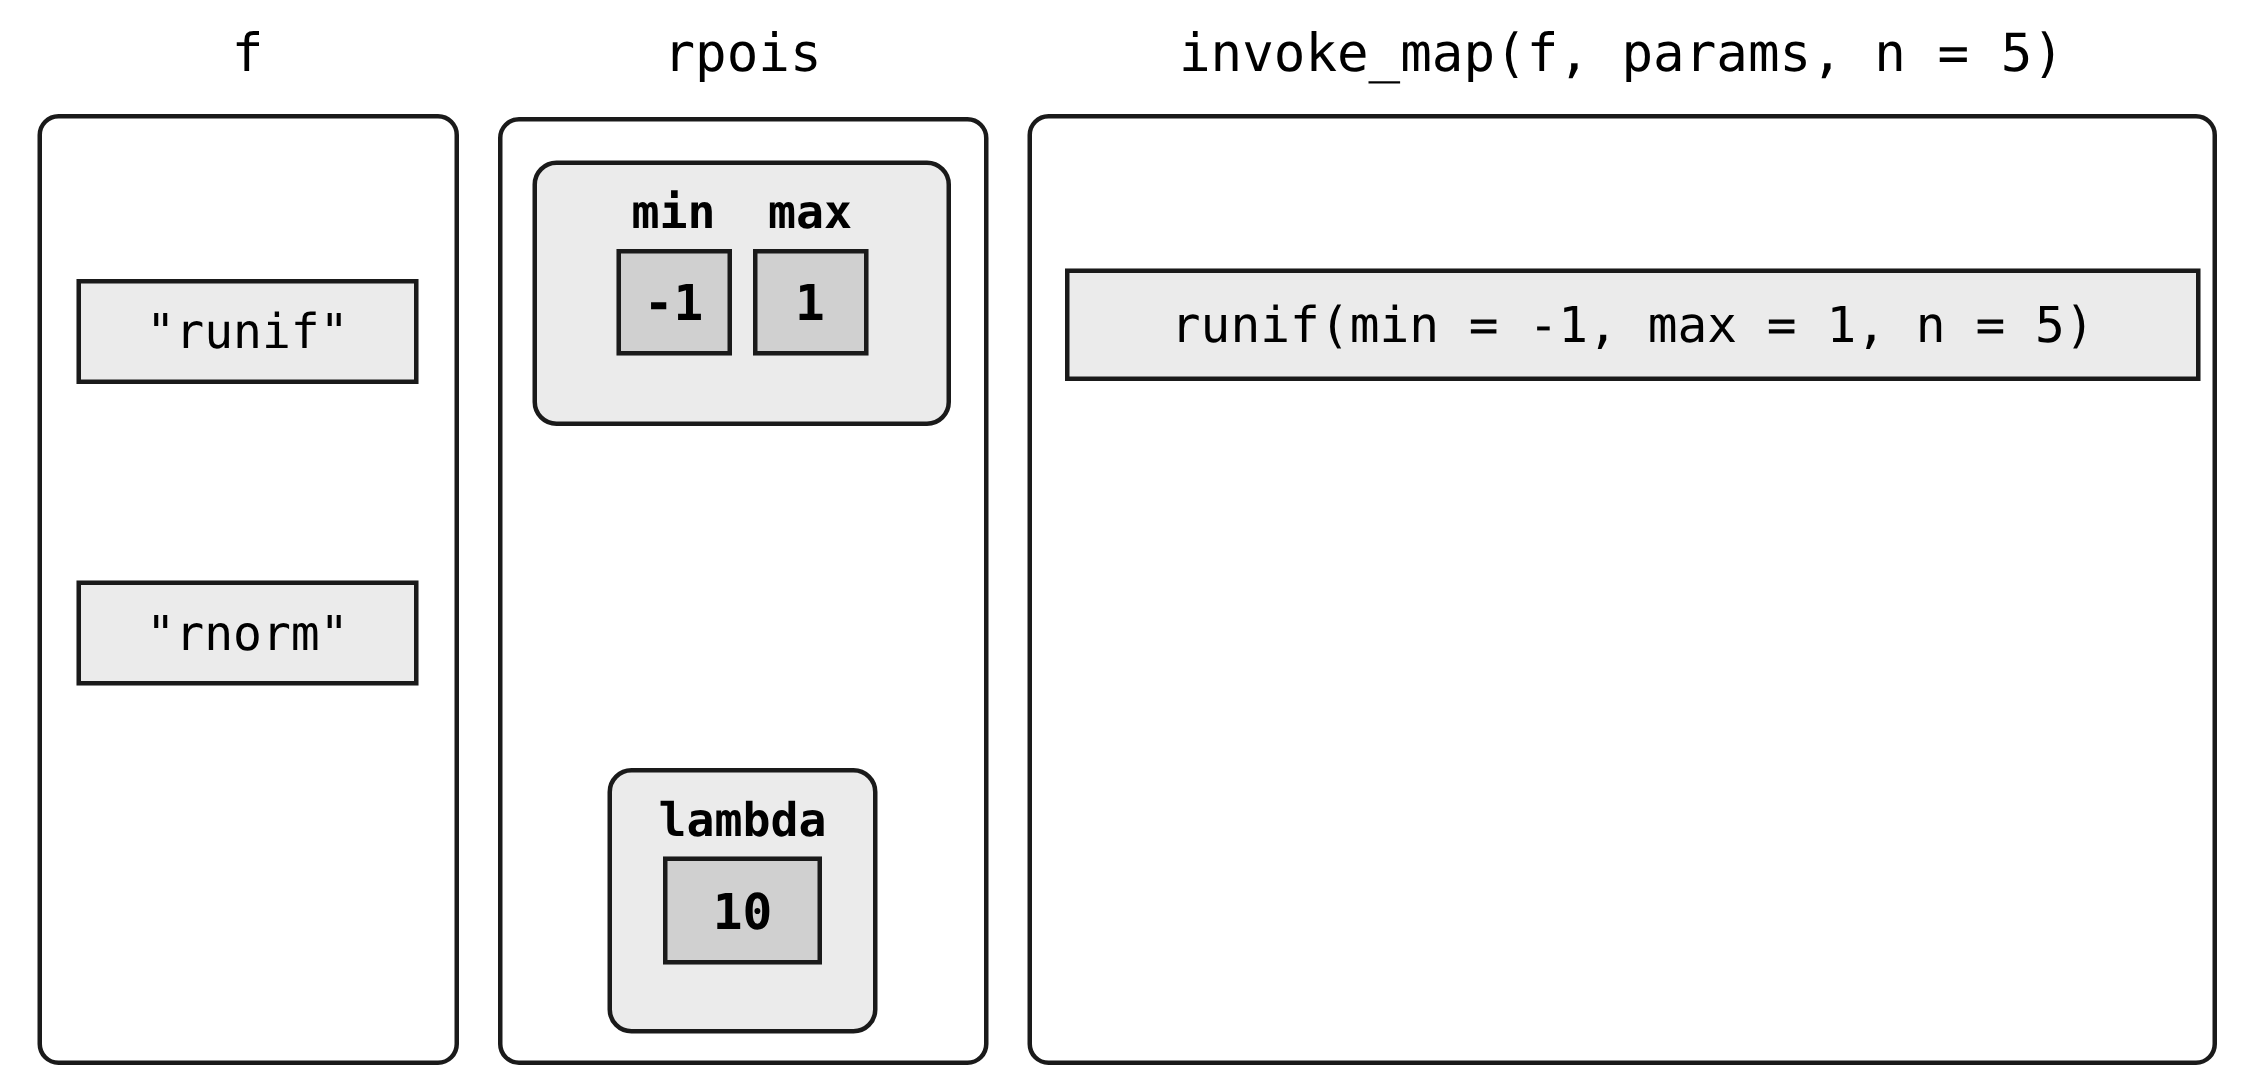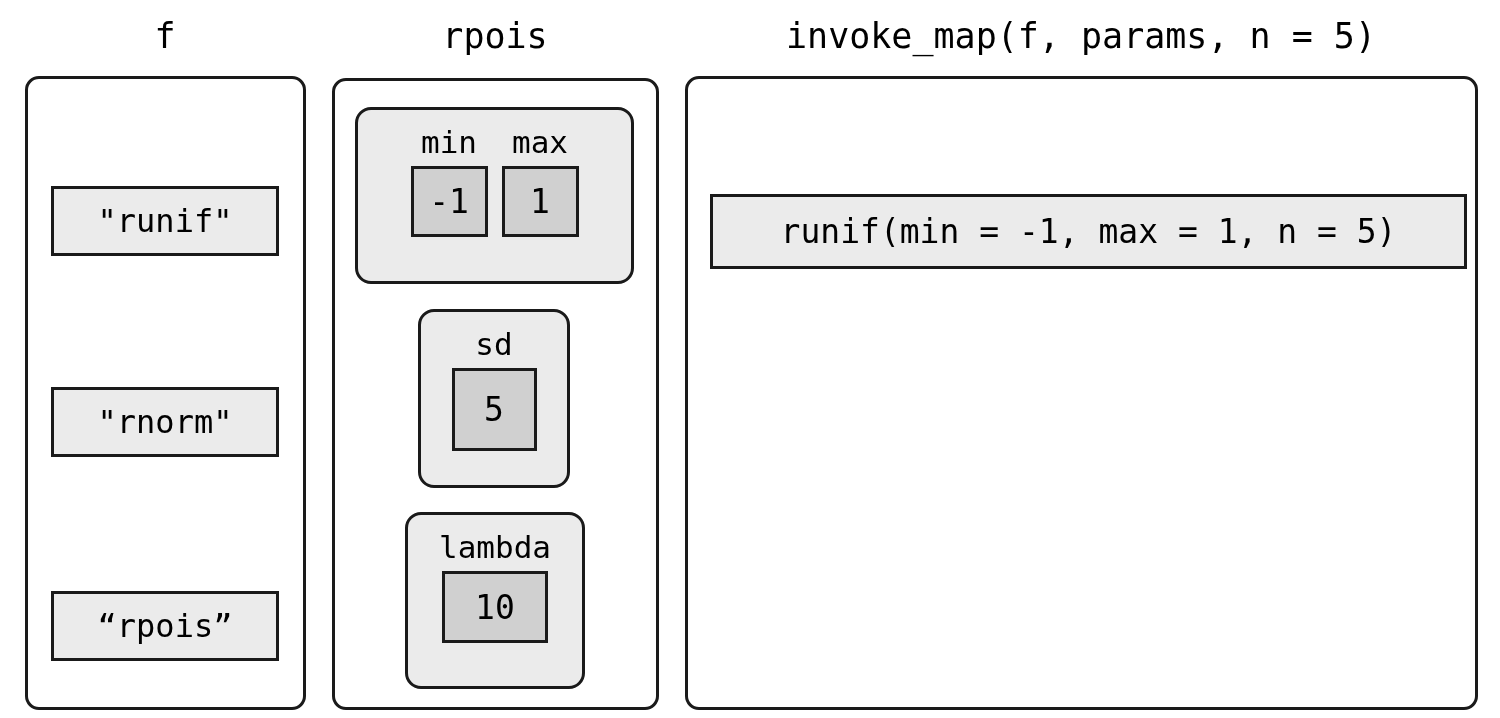--- a/index.html
+++ b/index.html
@@ -73,20 +73,21 @@
     background: #ebebeb;
     border: 3px solid #1a1a1a;
     border-radius: 16px;
     box-sizing: border-box;
     display: flex;
     flex-direction: row;
     align-items: flex-start;
     justify-content: center;
     gap: 14px;
     padding-top: 14px;
+    font-weight: bold;
   }
   #pg-0 { left: 355px; top: 107px; width: 279px; height: 177px; }
   #pg-1 { left: 418px; top: 309px; width: 152px; height: 179px; }
   #pg-2 { left: 405px; top: 512px; width: 180px; height: 177px; }
 
   .param-item {
     display: flex;
     flex-direction: column;
     align-items: center;
   }
@@ -124,62 +125,55 @@
     box-sizing: border-box;
     display: flex;
     align-items: center;
     justify-content: center;
     font-family: "DejaVu Sans Mono", "Liberation Mono", monospace;
     font-size: 33px;
     line-height: 1;
     color: #000000;
     white-space: pre;
   }
-  #code-0 { left: 710px; top: 194px; width: 757px; height: 75px; }
+  #code-0 { left: 710px; top: 179px; width: 757px; height: 75px; }
   #code-1 { left: 710px; top: 384px; width: 757px; height: 75px; }
   #code-2 { left: 710px; top: 587px; width: 757px; height: 75px; }
 </style>
 </head>
 <body>
 
 <div id="canvas">
 
   <div class="col-header" id="header-f">f</div>
 
   <div class="col-header" id="header-params">rpois</div>
 
   <div class="col-header" id="header-invoke">invoke_map(f, params, n = 5)</div>
 
   <div class="outer-box" id="box-f"></div>
 
   <div class="fn-cell" id="fn-0">"runif"</div>
 
   <div class="fn-cell" id="fn-1">"rnorm"</div>
 
-  <div class="fn-cell" id="fn-2">“rpois”</div>
 
   <div class="outer-box" id="box-params"></div>
 
   <div class="param-group" id="pg-0">
     <div class="param-item">
       <div class="param-name">min</div>
       <div class="param-value">-1</div>
     </div>
     <div class="param-item">
       <div class="param-name">max</div>
       <div class="param-value">1</div>
     </div>
   </div>
 
-  <div class="param-group" id="pg-1">
-    <div class="param-item">
-      <div class="param-name">sd</div>
-      <div class="param-value">5</div>
-    </div>
-  </div>
 
   <div class="param-group" id="pg-2">
     <div class="param-item">
       <div class="param-name">lambda</div>
       <div class="param-value">10</div>
     </div>
   </div>
 
   <div class="outer-box" id="box-invoke"></div>
 

